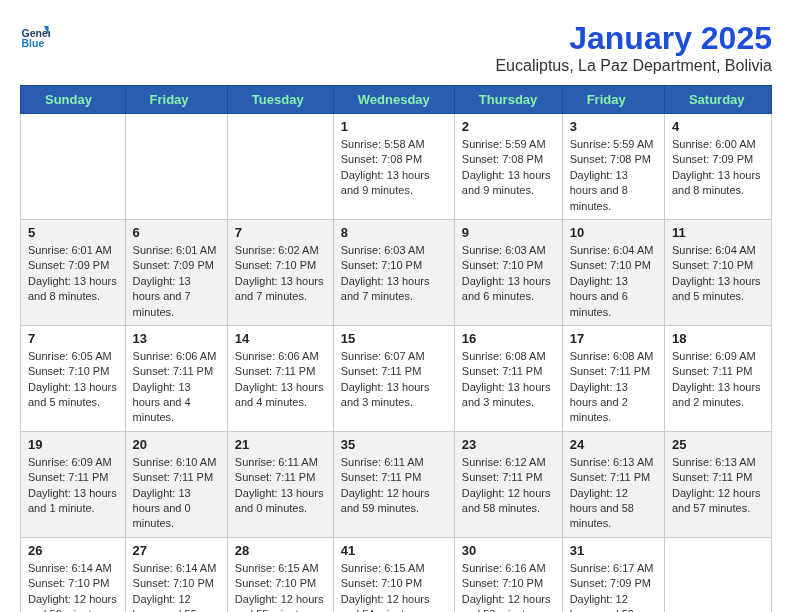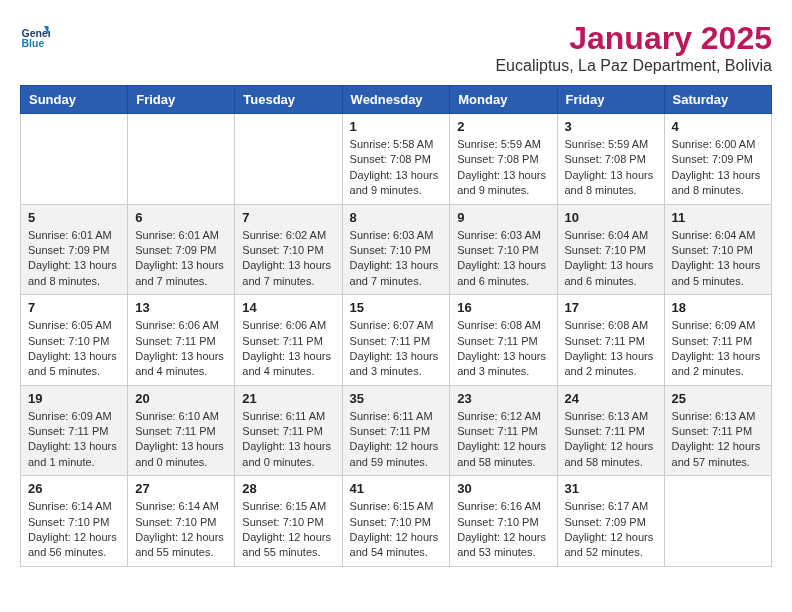--- a/index.html
+++ b/index.html
@@ -27,37 +27,37 @@
       width: 30px;
       height: 30px;
       margin-right: 2px;
     }
     .title-block {
       text-align: right;
     }
     .month-title {
       font-size: 32px;
       font-weight: bold;
-      color: #be185d;
+      color: #1d4ed8;
     }
     .subtitle {
       font-size: 16px;
       color: #333;
       margin-left: 8px;
     }
     .calendar {
       width: 100%;
       border-collapse: collapse;
       border: 1px solid #ccc;
     }
     .calendar th {
       background-color: #2a5db0;
-      color: #ffffff;
+      color: #86efac;
       text-align: left;
-      padding: 6px 8px;
+      padding: 6px 24px;
       font-size: 13px;
       border: 1px solid #1a4a9a;
     }
     .calendar td {
       vertical-align: top;
       padding: 5px 7px;
       border: 1px solid #ccc;
       width: 108px;
       min-height: 80px;
       background: #fff;
@@ -107,21 +107,21 @@
   </div>
 </div>
 
 <table class="calendar">
   <thead>
     <tr>
     <th>Sunday</th>
         <th>Friday</th>
         <th>Tuesday</th>
         <th>Wednesday</th>
-        <th>Monday</th>
+        <th>Thursday</th>
         <th>Friday</th>
         <th>Saturday</th>
       </tr>
   </thead>
   <tbody id="calendar-body">
   <tr>
         <td class="empty-cell"></td>
         <td class="empty-cell"></td>
         <td class="empty-cell"></td>
         <td>

